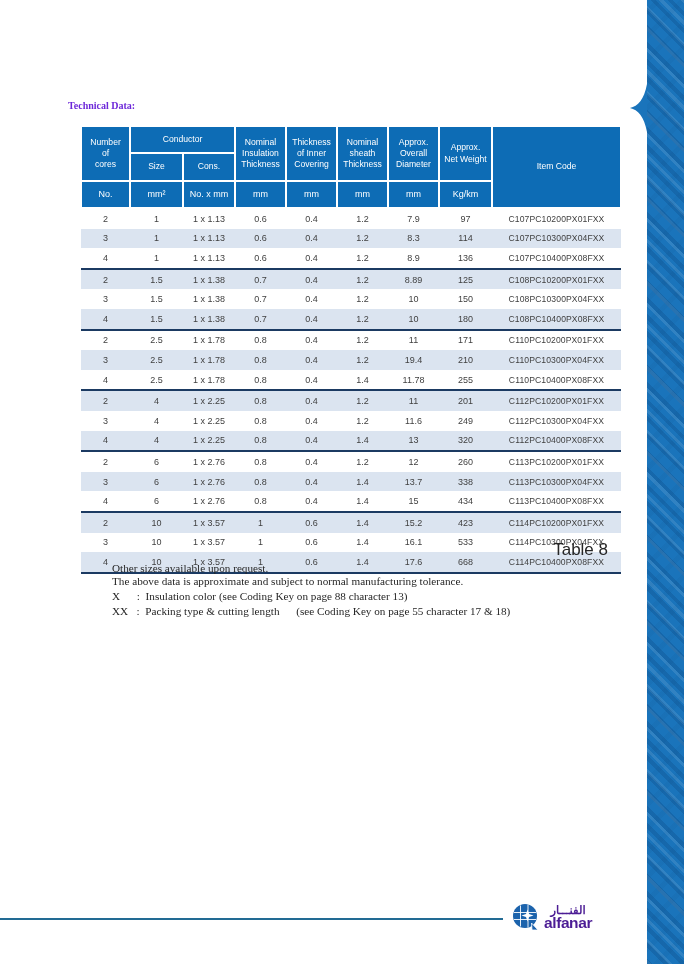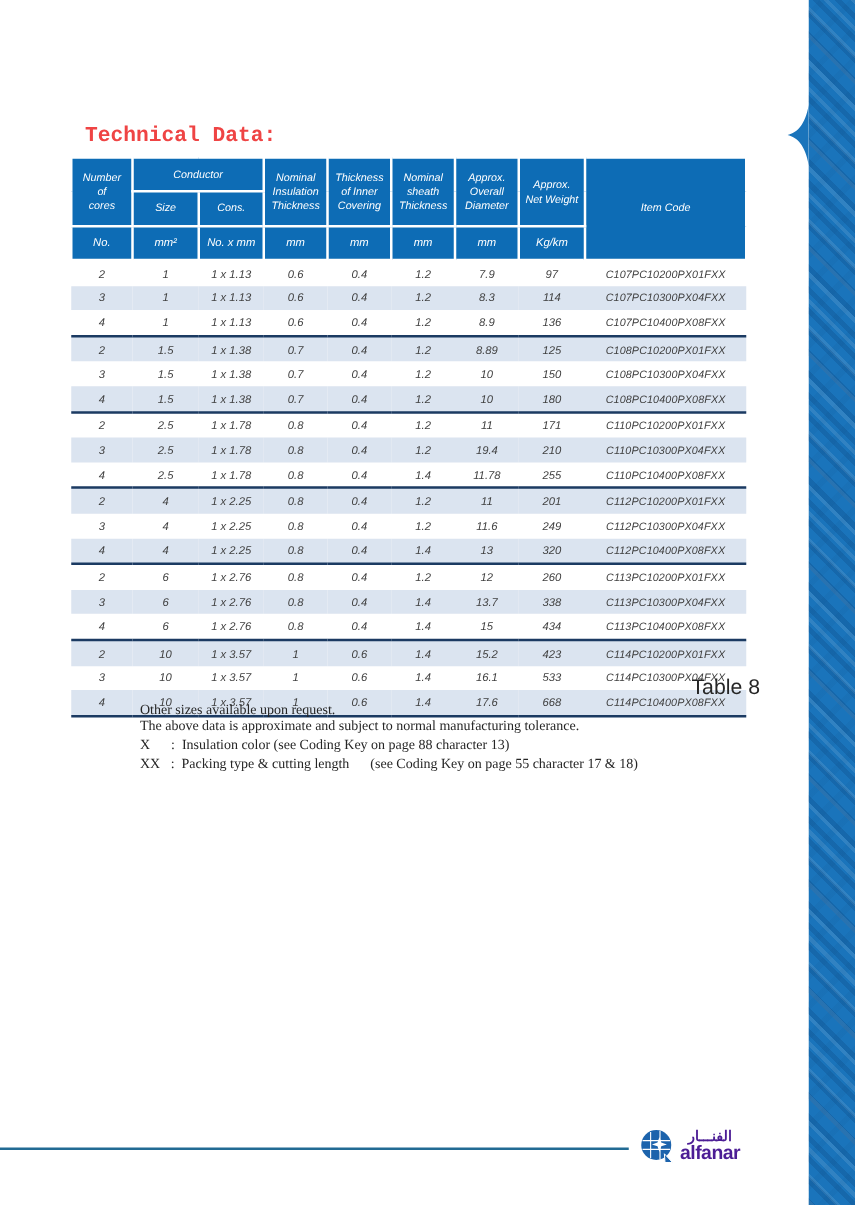--- a/index.html
+++ b/index.html
@@ -9,26 +9,26 @@
   
   .strip{position:absolute;left:647px;top:0;width:37px;height:964px;
          background-color:#1a74bb;
          background-image:
            repeating-linear-gradient(45deg, rgba(8,60,115,.22) 0 4px, rgba(0,0,0,0) 4px 12px),
            repeating-linear-gradient(45deg, rgba(255,255,255,.10) 0 3px, rgba(0,0,0,0) 3px 15px),
            repeating-linear-gradient(-45deg, rgba(20,90,150,.12) 0 5px, rgba(0,0,0,0) 5px 17px);}
   .strip-notch{position:absolute;left:630px;top:84px;width:17px;height:48px;}
 
   
-  .title{position:absolute;left:68px;top:100px;font-family:Liberation Mono, monospace;
-         font-weight:bold;font-size:17px;color:#ef4444;}
-
-  
-  .data-table{position:absolute;left:56px;top:125px;width:540px;border-collapse:collapse;
-              table-layout:fixed;font-style:italic;}
+  .title{position:absolute;left:68px;top:100px;font-family:Liberation Serif, serif;
+         font-weight:bold;font-size:10px;color:#6d28d9;}
+
+  
+  .data-table{position:absolute;left:80px;top:125px;width:540px;border-collapse:collapse;
+              table-layout:fixed;}
   .data-table th,.data-table td{padding:0;margin:0;text-align:center;vertical-align:middle;}
   .hb{background:#0d6cb5;color:#ffffff;font-weight:normal;font-size:8.6px;line-height:1.3;
       border:2px solid #ffffff;white-space:pre-line;}
   tr.hr1 th{height:25px;}
   tr.hr2 th{height:26px;text-align:center;}
   tr.hr3 th{height:25px;font-size:9px;}
   .data-table td{height:19.6px;font-size:9px;color:#3f3f3f;}
   .data-table tr.alt td{background:#dbe4f0;}
   .data-table tr.group-end td{border-bottom:2px solid #1b3a62;}
   .data-table td.code{font-size:8.6px;letter-spacing:0.1px;}

